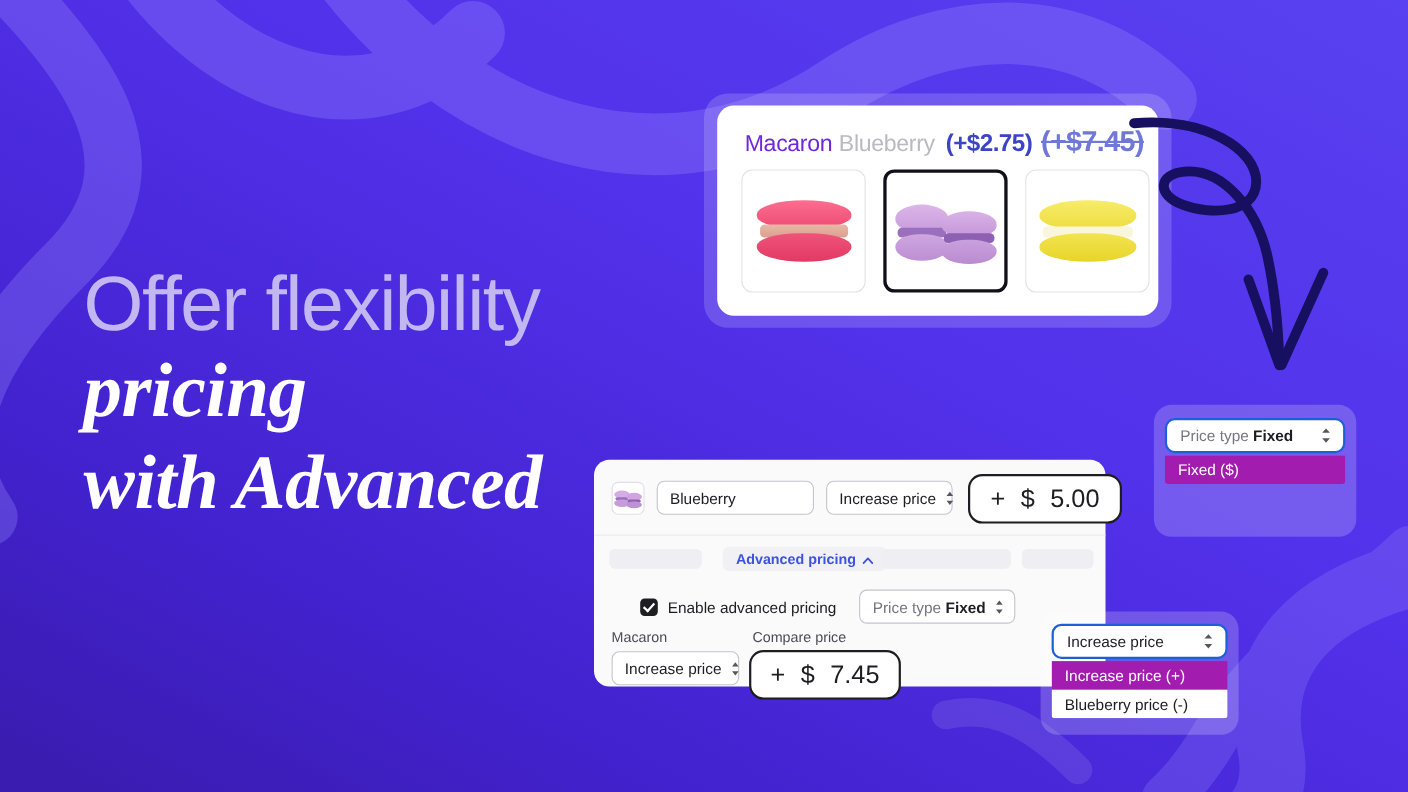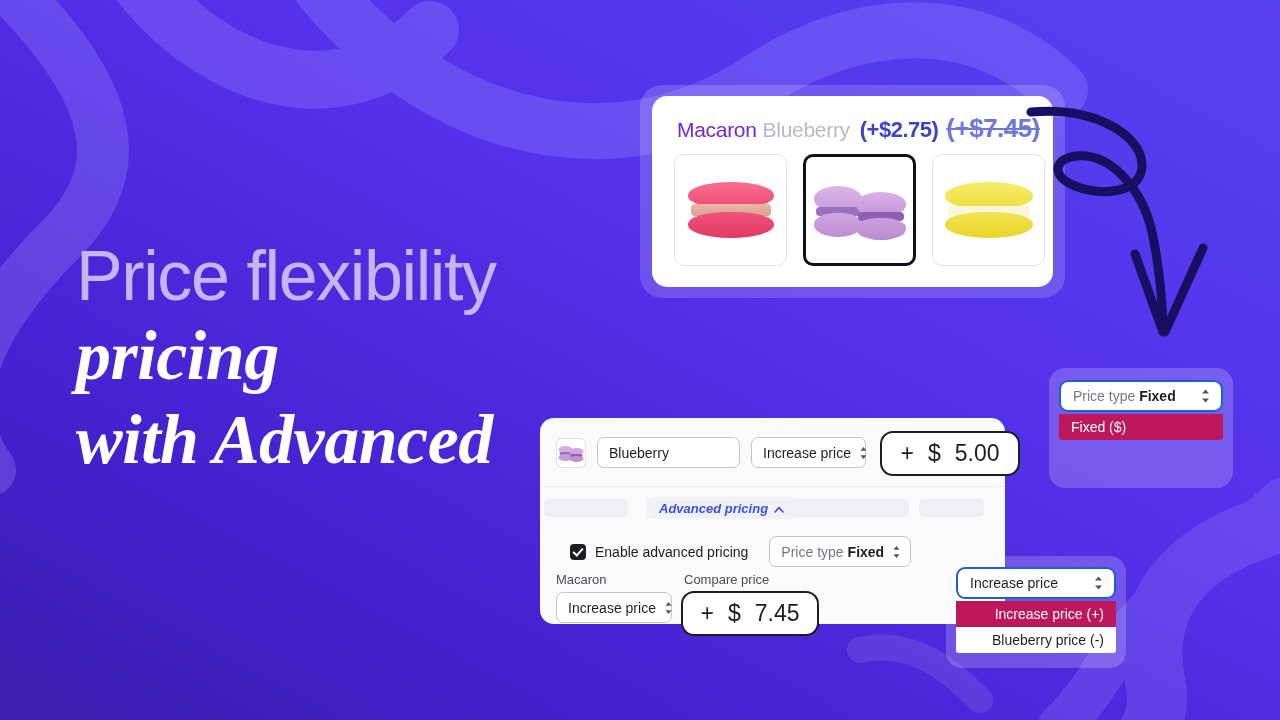--- a/index.html
+++ b/index.html
@@ -121,29 +121,29 @@
     line-height: 0;
   }
   .dd-list { border-radius: 0 0 3px 3px; overflow: hidden; }
   .dd-opt {
     font-size: 14px;
     padding: 5px 12px;
     background: #FFFFFF;
     color: #1D1D22;
     white-space: nowrap;
   }
-  .dd-opt.sel { background: #be185d; color: #FFFFFF; }
+  .dd-opt.sel { background: #a21caf; color: #FFFFFF; }
 
   #dd-pricetype { left: 1049px; top: 368px; width: 184px; height: 120px; }
   #dd-pricetype .dd-field { margin: 12px 10px 0 10px; height: 32px; padding: 0 30px 0 12px; font-size: 14px; }
   #dd-pricetype .dd-list  { margin: 2px 10px 0 10px; }
 
   #dd-action { left: 946px; top: 556px; width: 180px; height: 112px; }
   #dd-action .dd-field { margin: 11px 10px 0 10px; height: 32px; padding: 0 30px 0 12px; font-size: 14px; }
-  #dd-action .dd-list  { margin: 2px 10px 0 10px; text-align: right; }
+  #dd-action .dd-list  { margin: 2px 10px 0 10px; }
   #dd-action .dd-field .lbl-muted { color: #1D1D22; }
 
   
   .panel {
     position: absolute;
     left: 540px; top: 418px;
     width: 465px; height: 206px;
     background: #FAFAFB;
     border-radius: 14px 14px 14px 14px;
     z-index: 8;
@@ -189,35 +189,35 @@
     border-radius: 13px;
     display: flex; align-items: center; justify-content: center;
     gap: 14px;
     z-index: 10;
   }
   #price-pill-main { left: 340px; top: 13px; width: 140px; height: 45px; font-size: 23px; color: #1D1D22; }
   #price-pill-cmp  { left: 141px; top: 173px; width: 138px; height: 45px; font-size: 23px; color: #1D1D22; }
 
   .divider { position: absolute; left: 0; top: 68px; width: 465px; height: 1px; background: #EAEAEF; }
 
-  .ph-row { position: absolute; left: 4px; top: 79px; width: 440px; height: 22px; font-style: italic; }
+  .ph-row { position: absolute; left: 14px; top: 79px; width: 440px; height: 22px; }
   .ph-bar { position: absolute; height: 18px; background: #EEEEF3; border-radius: 5px; top: 2px; }
   .adv-link {
     position: absolute;
     left: 103px; top: 0px;
     height: 22px;
     background: #F0F0F5;
     border-radius: 6px;
     padding: 0 12px;
     display: flex; align-items: center; gap: 6px;
     font-size: 13px; font-weight: 700; color: #3C52E0;
     white-space: nowrap;
   }
 
-  .chk-row { position: absolute; left: 0; top: 118px; display: flex; align-items: center; gap: 9px; padding-left: 30px; }
+  .chk-row { position: absolute; left: 12px; top: 118px; display: flex; align-items: center; gap: 9px; padding-left: 30px; }
   .chk {
     width: 16px; height: 16px;
     background: #1D1D22;
     border-radius: 4px;
     position: relative;
   }
   .chk::after {
     content: "";
     position: absolute;
     left: 5px; top: 2px;
@@ -259,21 +259,21 @@
       <path d="M1290,520 C 1190,545 1140,600 1155,680 C 1162,716 1150,740 1120,760" fill="none" stroke="#A596FF" stroke-width="60" stroke-linecap="round"></path>
       <path d="M1282,500 C 1220,560 1160,580 1110,660 C 1090,695 1075,712 1060,726" fill="none" stroke="#A596FF" stroke-width="44" stroke-linecap="round"></path>
     </g>
     <g clip-path="url(#clipAll)" opacity="0.10">
       <path d="M980,700 C 940,660 905,640 860,650" fill="none" stroke="#FFFFFF" stroke-width="26" stroke-linecap="round"></path>
     </g>
   </svg>
 </div>
 
 <div class="headline">
-  <div class="line1">Price flexibility</div>
+  <div class="line1">Offer flexibility</div>
   <div class="line2">pricing</div>
   <div class="line2">with Advanced</div>
 </div>
 
 <div class="product-card-shell">
   <div class="product-card">
 
     <div class="product-title">
       <span class="pt-name">Macaron</span>
       <span class="pt-variant">Blueberry</span>

